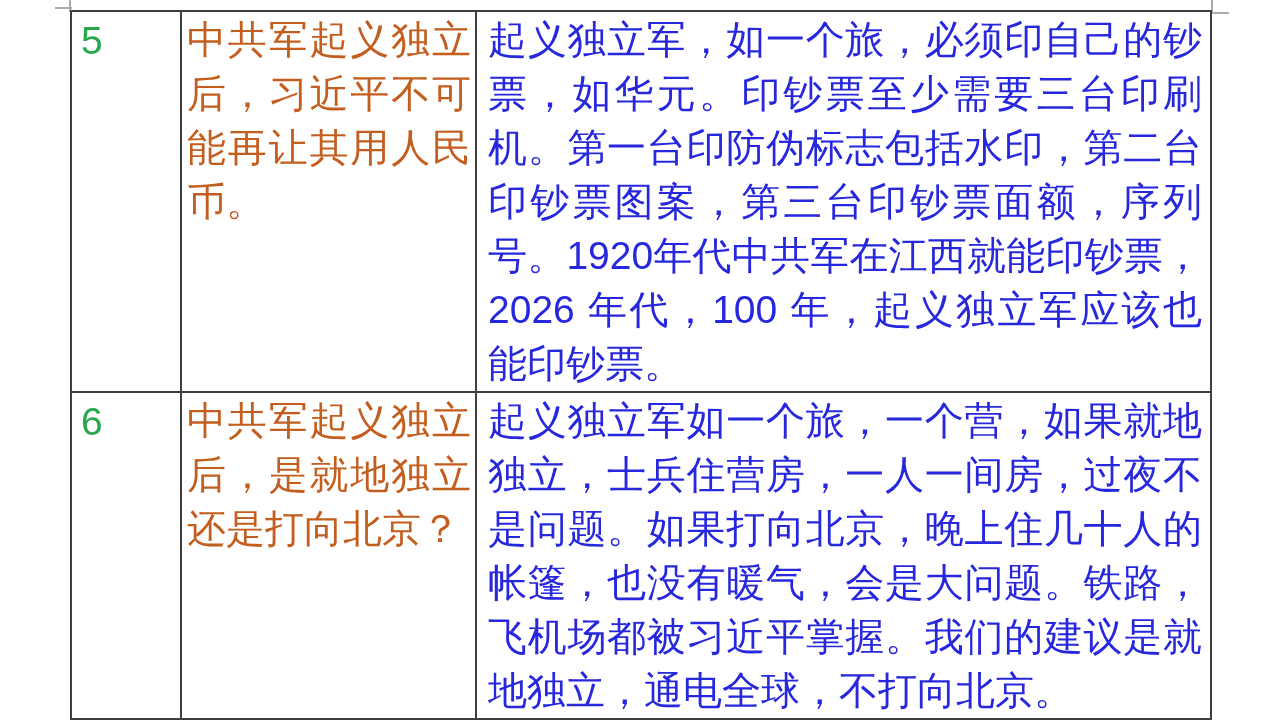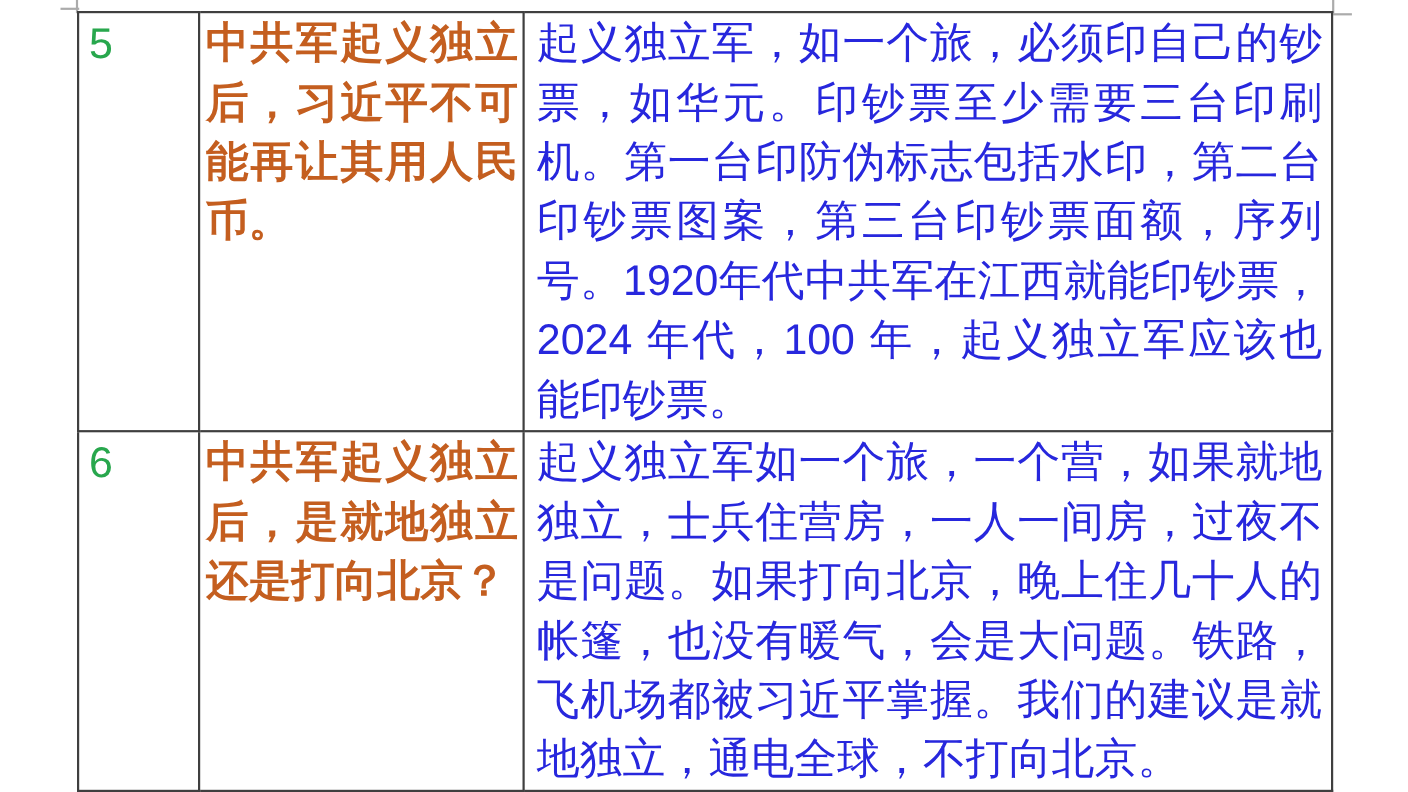--- a/index.html
+++ b/index.html
@@ -37,21 +37,20 @@
   tr.row-6 { height: 322px; }
   td.cell-num {
     color: var(--green, #28a74d);
     padding: 2px 0 0 9px;
     font-size: 42px;
   }
   td.cell-question {
     color: var(--orange, #c45e1f);
     padding: 1px 4px 0 5px;
     text-align: justify;
-    font-weight: bold;
   }
   td.cell-answer {
     color: var(--blue, #2727dd);
     padding: 1px 8px 0 11px;
     text-align: justify;
   }
   
   .guide {
     position: absolute;
     background: #ababab;
@@ -79,21 +78,21 @@
     </colgroup>
     <tbody>
       <tr class="row-5">
         <td class="cell-num">
           <span>5</span>
         </td>
         <td class="cell-question">
           <span>中共军起义独立后，习近平不可能再让其用人民币。</span>
         </td>
         <td class="cell-answer">
-          <span>起义独立军，如一个旅，必须印自己的钞票，如华元。印钞票至少需要三台印刷机。第一台印防伪标志包括水印，第二台印钞票图案，第三台印钞票面额，序列号。1920年代中共军在江西就能印钞票，2024 年代，100 年，起义独立军应该也能印钞票。</span>
+          <span>起义独立军，如一个旅，必须印自己的钞票，如华元。印钞票至少需要三台印刷机。第一台印防伪标志包括水印，第二台印钞票图案，第三台印钞票面额，序列号。1920年代中共军在江西就能印钞票，2026 年代，100 年，起义独立军应该也能印钞票。</span>
         </td>
       </tr>
       <tr class="row-6">
         <td class="cell-num">
           <span>6</span>
         </td>
         <td class="cell-question">
           <span>中共军起义独立后，是就地独立还是打向北京？</span>
         </td>
         <td class="cell-answer">

